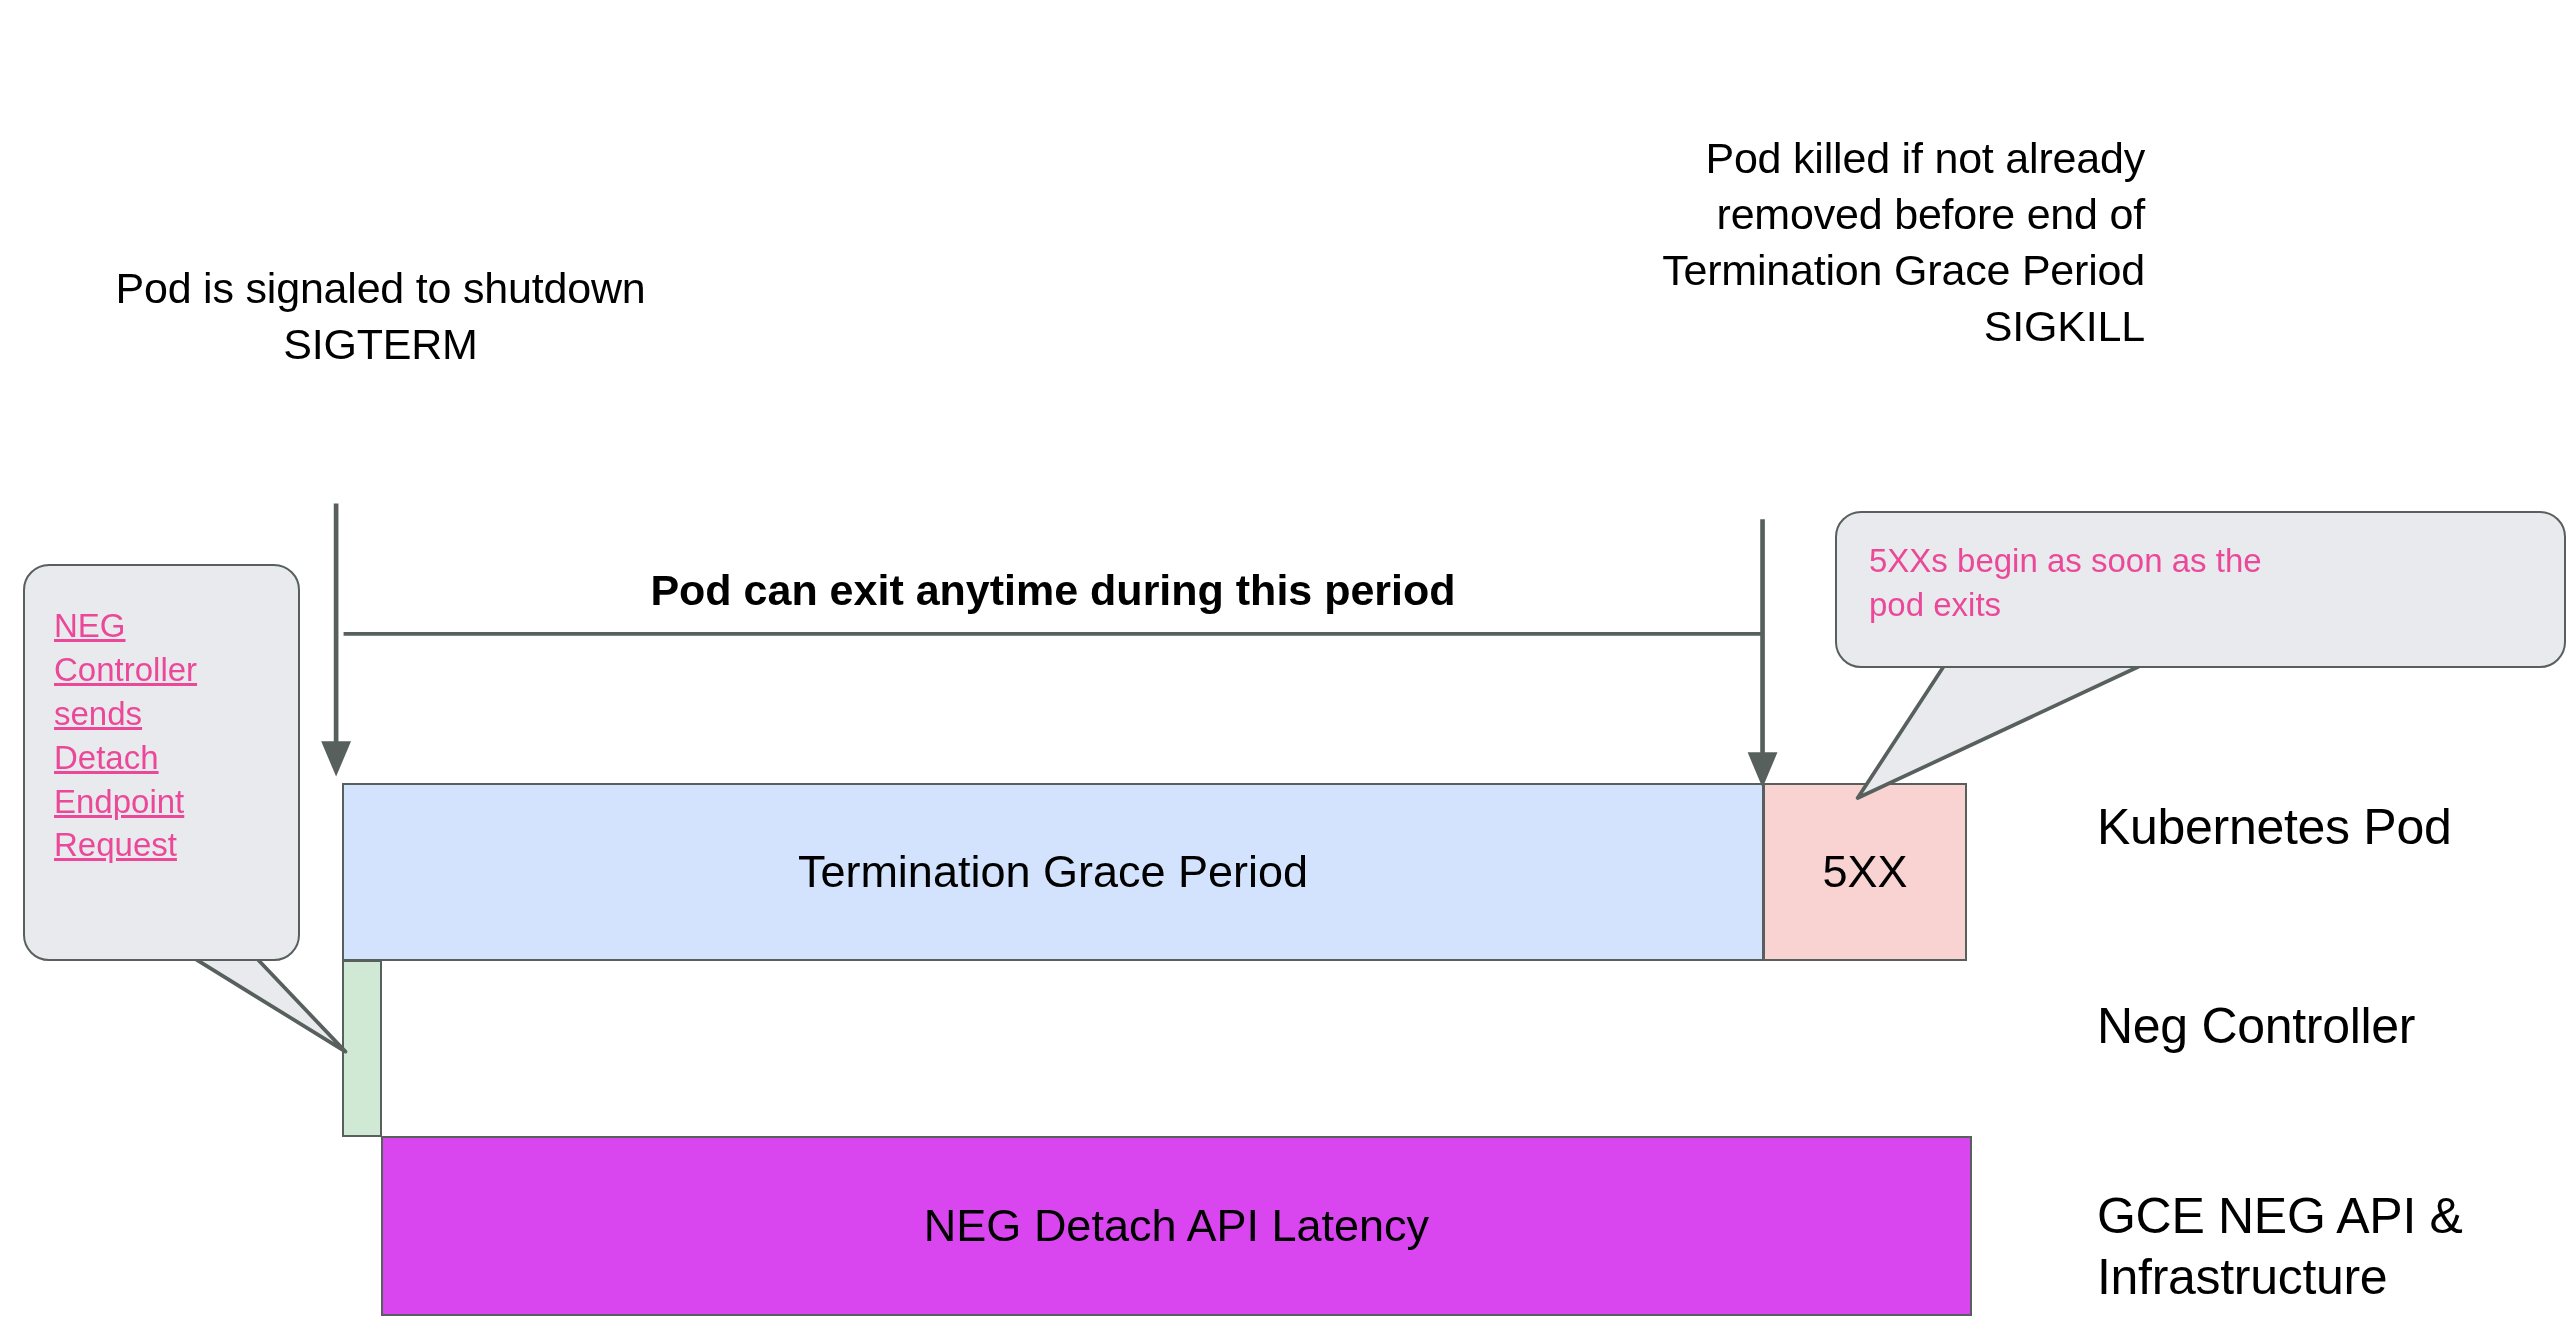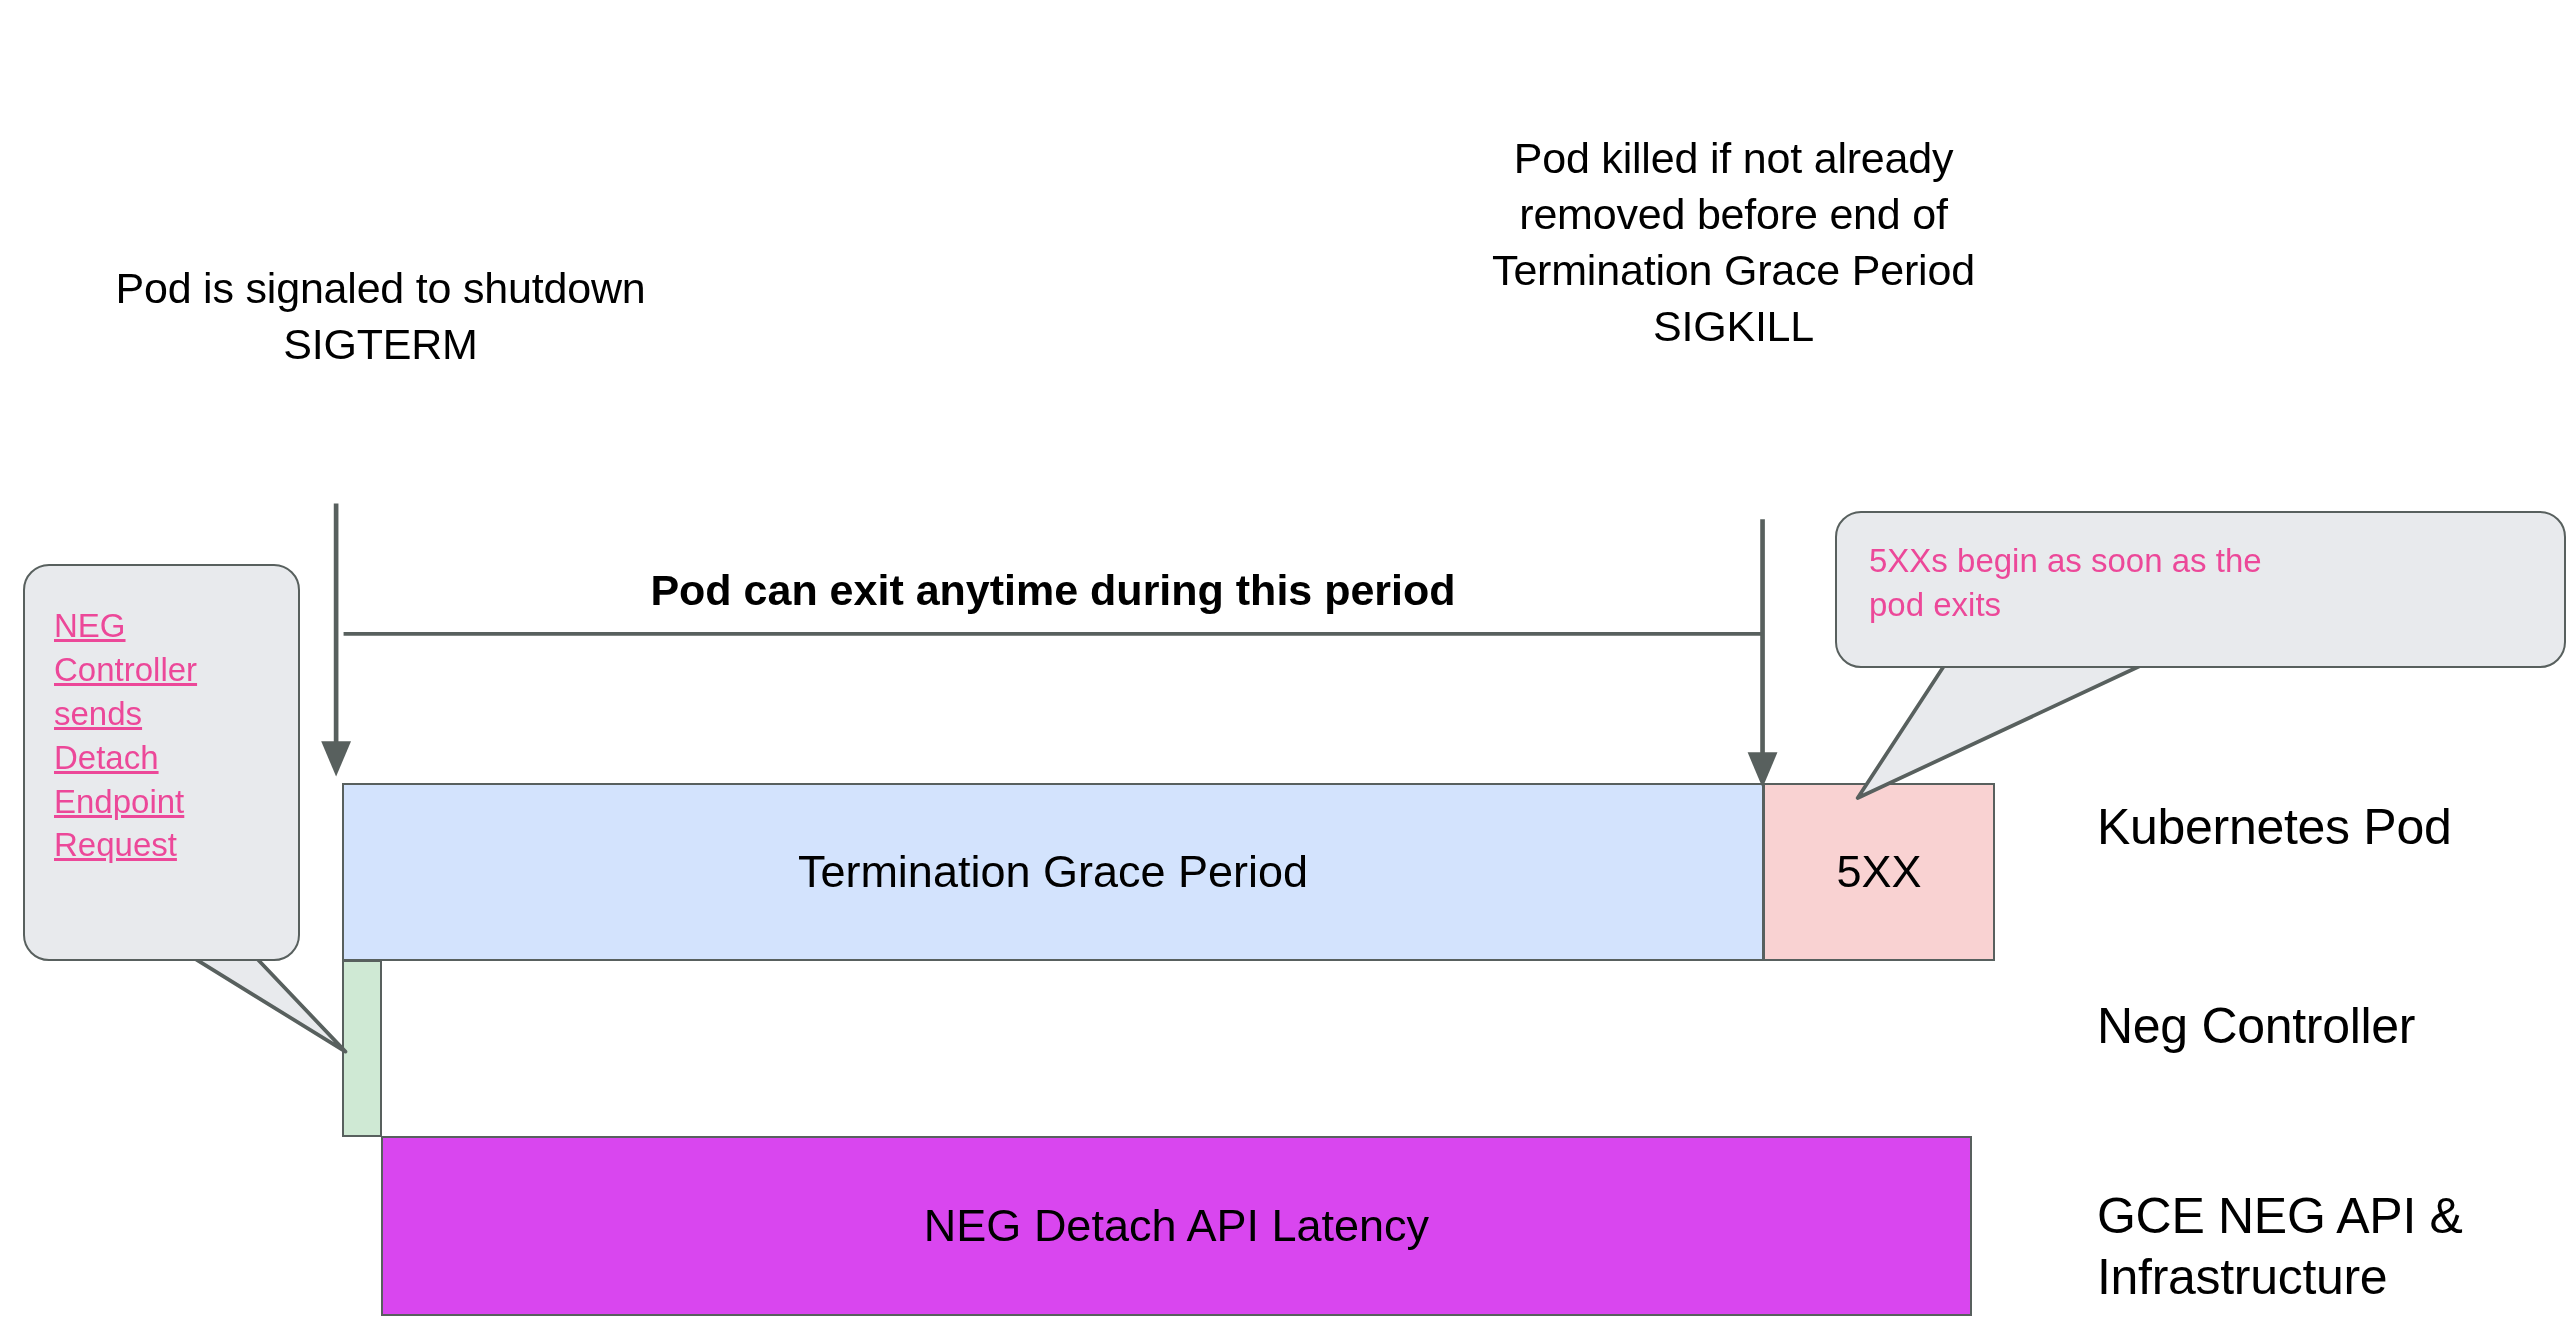--- a/index.html
+++ b/index.html
@@ -12,33 +12,33 @@
     position:absolute;
     text-align:center;
     font-size:43px;
     line-height:1.30;
     color:#000;
     white-space:pre-line;
     letter-spacing:-0.2px;
   }
   #note-left  { left:17px;  top:20.5px;  width:727px; }
   #note-left2 { left:17px;  top:261px; width:727px; }
-  #note-right { left:1370px;top:131px; width:727px; }
+  #note-right { left:1418px;top:131px; width:727px;text-align:right; }
 
   
   .bar{
     position:absolute;
     border:2.8px solid #58605e;
     box-sizing:border-box;
     display:flex;align-items:center;justify-content:center;
     font-size:45px;
     color:#000;
   }
   #bar-tgp   { left:342px; top:783px;  width:1422px; height:178px; }
-  #bar-5xx   { left:1763px;top:783px;  width:232px;  height:178px; }
+  #bar-5xx   { left:1763px;top:783px;  width:204px;  height:178px; }
   #bar-neg   { left:342px; top:960px; width:40px;   height:177px; }
   #bar-api   { left:381px; top:1136px; width:1591px; height:180px; }
 
   
   .lane-label{
     position:absolute;
     font-size:50px;
     line-height:1.22;
     color:#000;
     white-space:pre-line;

